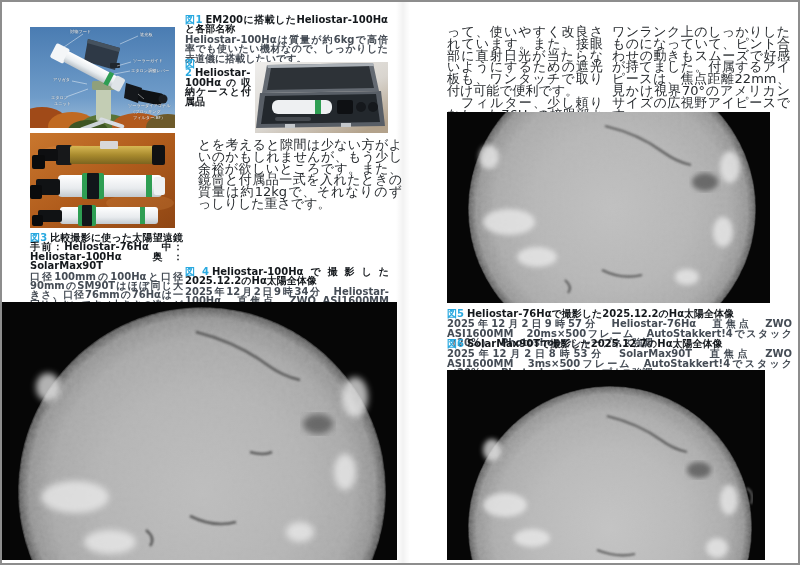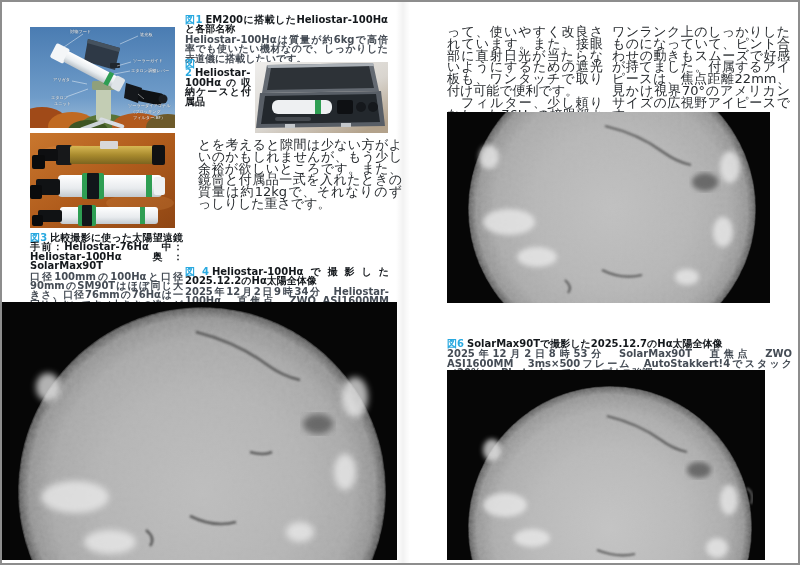--- a/index.html
+++ b/index.html
@@ -294,20 +294,24 @@
       </g>
       <g filter="url(#bB2)" stroke="#4f4f4f" stroke-width="2.2" fill="none" opacity="0.85">
         <path d="M158,14 q34,8 58,26 q14,10 28,13"></path>
         <path d="M155,158 q20,10 40,5"></path>
         <path d="M118,168 q8,7 3,13"></path>
       </g>
       <ellipse cx="258" cy="70" rx="13" ry="9" fill="#585858" filter="url(#bB)" opacity="0.8"></ellipse>
     </svg>
   </div>
 
+  <div class="abs cap" style="left:447px;top:309px;width:345px;">
+    <span class="tag">図5</span><span class="ttl">Heliostar-76Hαで撮影した2025.12.2のHα太陽全体像</span>
+    <span class="bd">2025年12月2日9時57分　Heliostar-76Hα　直焦点　ZWO ASI1600MM　20ms×500フレーム　AutoStakkert!4でスタック（20%）　Photoshopでシャープネス強調</span>
+  </div>
 
   <div class="abs cap" style="left:447px;top:339px;width:345px;">
     <span class="tag">図6</span><span class="ttl">SolarMax90Tで撮影した2025.12.7のHα太陽全体像</span>
     <span class="bd">2025年12月2日8時53分　SolarMax90T　直焦点　ZWO ASI1600MM　3ms×500フレーム　AutoStakkert!4でスタック（20%）　Photoshopでシャープネス強調</span>
   </div>
 
   <div class="abs sunbox" style="left:447px;top:370px;width:318px;height:190px;">
     <svg viewBox="0 0 318 190" preserveAspectRatio="none">
       <defs>
         <radialGradient id="gC" gradientUnits="userSpaceOnUse" cx="163" cy="158" r="142">

